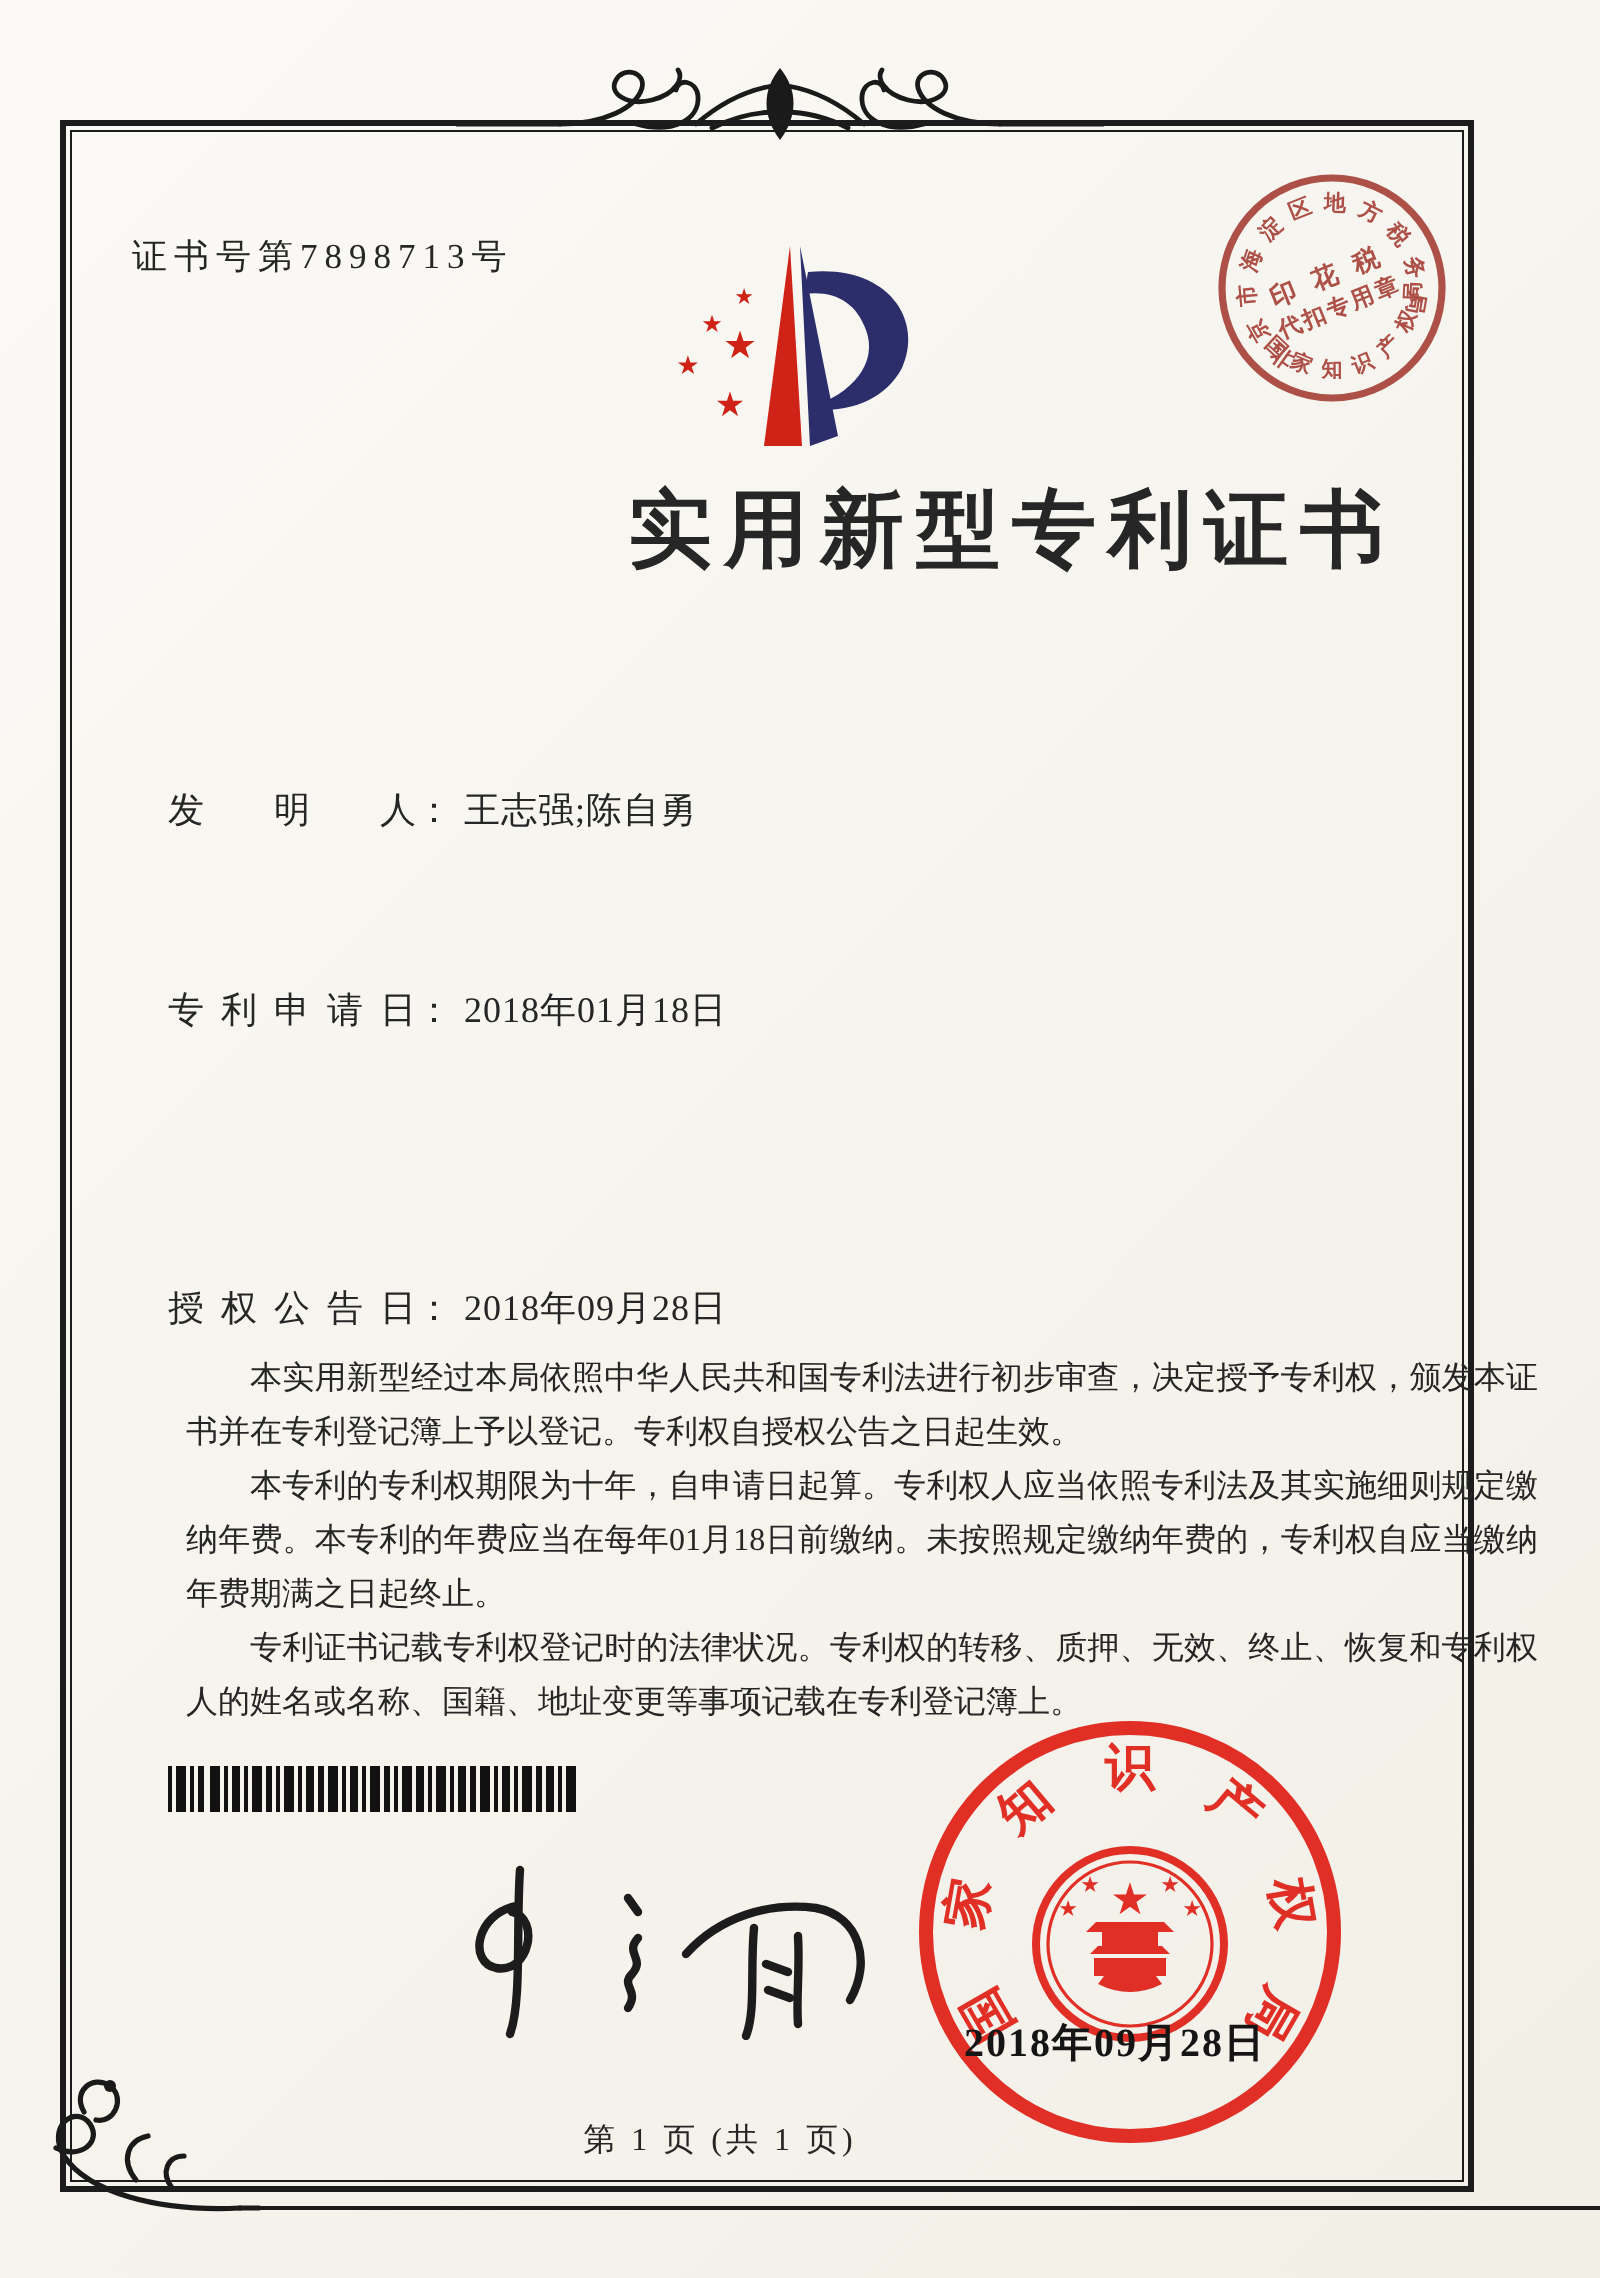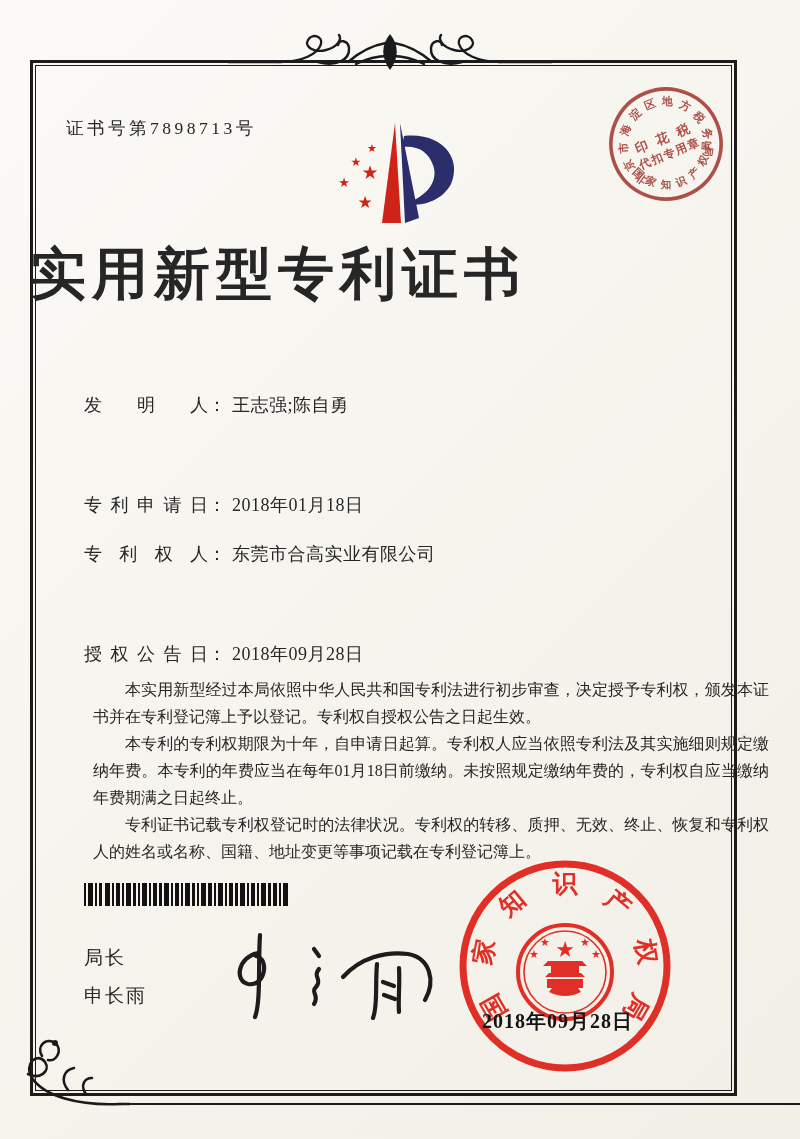--- a/index.html
+++ b/index.html
@@ -7,21 +7,21 @@
         background:linear-gradient(135deg,#fbfaf7 0%,#f7f5ef 40%,#f2efe7 100%);
         font-family:"Liberation Serif","DejaVu Serif",serif;color:#262626;}
   .abs{position:absolute;}
 
   
   #frame{left:30px;top:60px;width:707px;height:1036px;border:3px solid #1c1c1c;box-sizing:border-box;}
   #frame::after{content:"";position:absolute;left:2px;top:2px;right:2px;bottom:2px;border:1px solid #1c1c1c;}
 
   #cert-no{left:66px;top:116px;font-size:17.5px;letter-spacing:3.5px;}
 
-  #title{left:30px;top:237px;width:668px;text-align:left;font-size:56px;font-weight:bold;
+  #title{left:30px;top:237px;width:668px;text-align:right;font-size:42px;font-weight:bold;
          letter-spacing:6px;white-space:nowrap;}
 
   .row{left:84px;font-size:18px;white-space:nowrap;}
   .lab{display:inline-block;width:124px;text-align:justify;text-align-last:justify;vertical-align:bottom;}
   .val{margin-left:6px;letter-spacing:0.5px;}
 
   #paras{left:62px;top:676px;width:676px;font-size:16px;line-height:27px;text-align:justify;margin-left:31px;}
   #paras p{margin:0;text-indent:2em;}
 
   #barcode{left:84px;top:883px;width:206px;height:23px;}
@@ -92,23 +92,20 @@
     <path d="M72,28 C112,24 130,52 119,76 C109,95 86,99 72,96 C95,89 107,73 101,57 C96,43 85,37 70,39 Z" fill="#2b2e6b"></path>
   </svg>
 
   <div id="title" class="abs">实用新型专利证书</div>
 
   <div class="row abs" style="top:393px">
     <span class="lab">发明人</span><span>：</span><span class="val">王志强;陈自勇</span>
   </div>
   <div class="row abs" style="top:493px">
     <span class="lab">专利申请日</span><span>：</span><span class="val">2018年01月18日</span>
-  </div>
-  <div class="row abs" style="top:542px">
-    <span class="lab">专利权人</span><span>：</span><span class="val">东莞市合高实业有限公司</span>
   </div>
   <div class="row abs" style="top:642px">
     <span class="lab">授权公告日</span><span>：</span><span class="val">2018年09月28日</span>
   </div>
 
   <div id="paras" class="abs">
     <p>本实用新型经过本局依照中华人民共和国专利法进行初步审查，决定授予专利权，颁发本证书并在专利登记簿上予以登记。专利权自授权公告之日起生效。</p>
     <p>本专利的专利权期限为十年，自申请日起算。专利权人应当依照专利法及其实施细则规定缴纳年费。本专利的年费应当在每年01月18日前缴纳。未按照规定缴纳年费的，专利权自应当缴纳年费期满之日起终止。</p>
     <p>专利证书记载专利权登记时的法律状况。专利权的转移、质押、无效、终止、恢复和专利权人的姓名或名称、国籍、地址变更等事项记载在专利登记簿上。</p>
   </div>
@@ -149,24 +146,20 @@
         <rect x="167" y="0" width="4" height="23"></rect>
         <rect x="173" y="0" width="2" height="23"></rect>
         <rect x="177" y="0" width="5" height="23"></rect>
         <rect x="184" y="0" width="3" height="23"></rect>
         <rect x="189" y="0" width="4" height="23"></rect>
         <rect x="195" y="0" width="2" height="23"></rect>
         <rect x="199" y="0" width="5" height="23"></rect>
     </g>
   </svg>
 
-  <div id="director" class="abs">
-    <div>局长</div>
-    <div>申长雨</div>
-  </div>
 
   <svg id="signature" class="abs" width="230" height="95" viewBox="0 0 230 95">
     <g fill="none" stroke="#1c1c1c" stroke-width="4.2" stroke-linecap="round">
       <path d="M48,28 C28,32 24,56 38,59 C55,62 60,34 46,31"></path>
       <path d="M50,10 C48,38 51,76 45,92"></path>
       <path d="M104,24 l5,7"></path>
       <path d="M109,44 C102,52 113,54 106,62 C100,68 110,70 104,79"></path>
       <path d="M133,52 C150,33 175,26 198,29 C220,33 226,56 215,75"></path>
       <path d="M167,39 C165,60 168,80 163,93"></path>
       <path d="M189,43 C190,60 188,74 189,87"></path>
@@ -226,14 +219,15 @@
       <text transform="rotate(65 60 60)" x="60" y="104">国</text>
       <text transform="rotate(44 60 60)" x="60" y="104">家</text>
       <text transform="rotate(22 60 60)" x="60" y="104">知</text>
       <text transform="rotate(0 60 60)" x="60" y="104">识</text>
       <text transform="rotate(-22 60 60)" x="60" y="104">产</text>
       <text transform="rotate(-44 60 60)" x="60" y="104">权</text>
       <text transform="rotate(-65 60 60)" x="60" y="104">局</text>
     </g>
   </svg>
 
+  <div id="footer" class="abs">第 1 页 (共 1 页)</div>
 
 </div>
 
 </body></html>

